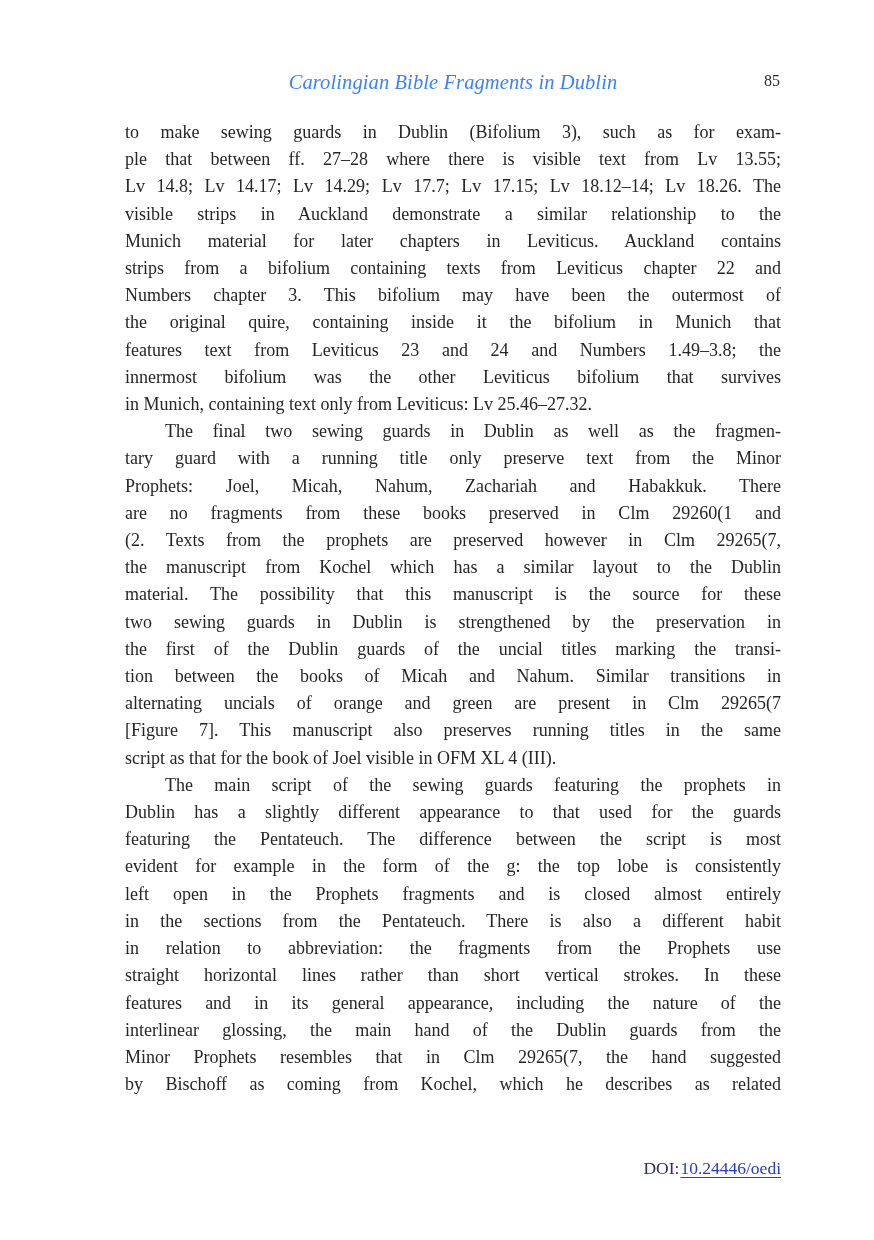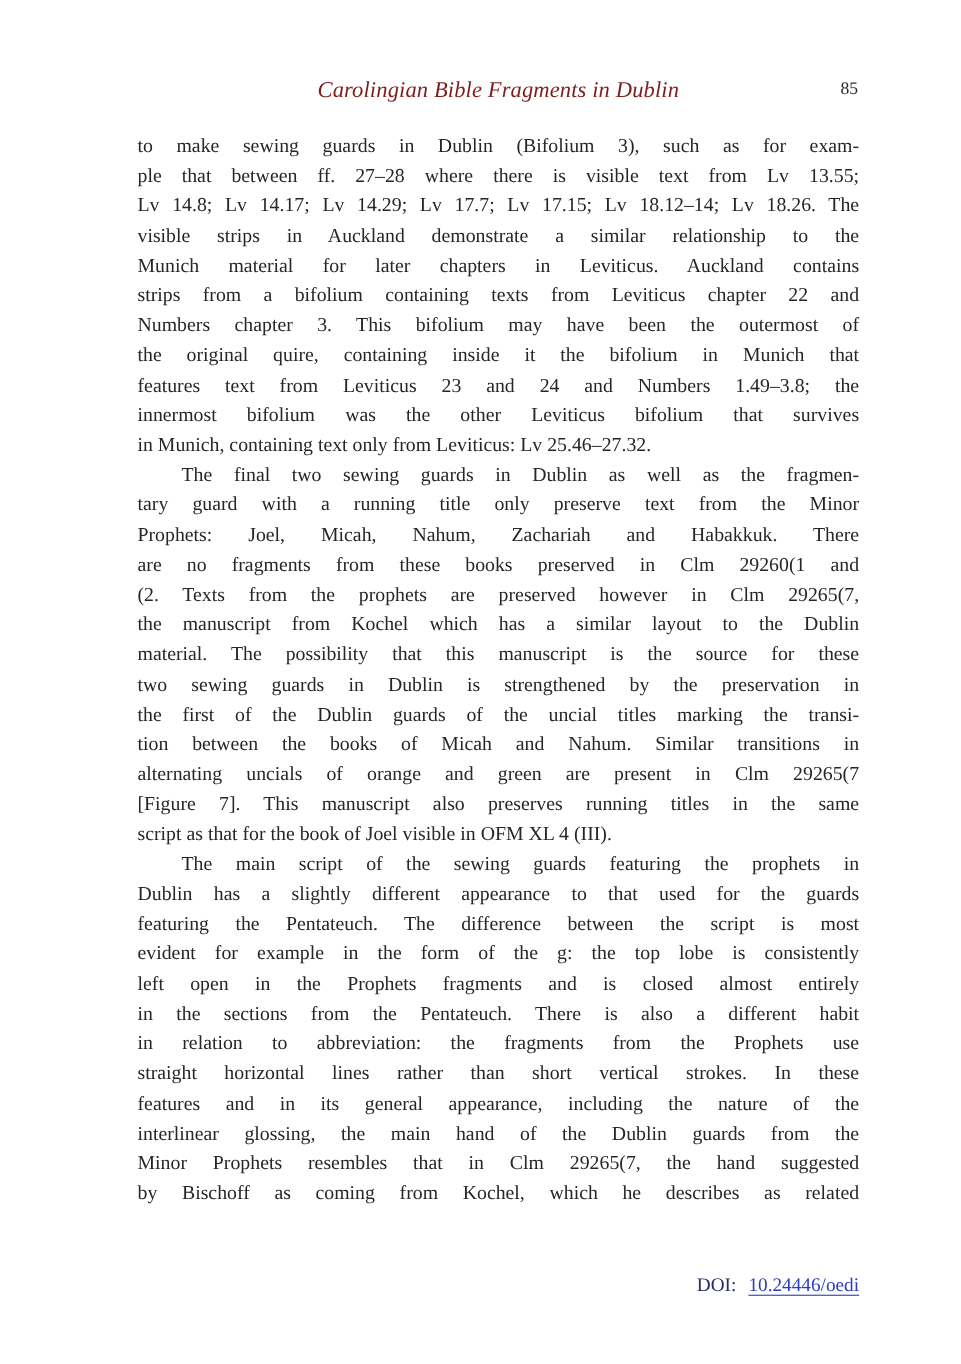--- a/index.html
+++ b/index.html
@@ -13,21 +13,21 @@
   }
   .column { position: absolute; left: 125px; width: 656px; }
 
   
   .running-head { top: 71px; height: 30px; }
   .running-title {
     display: block;
     text-align: center;
     font-style: italic;
     font-size: 20.5px;
-    color: #7f1d1d;
+    color: #3b82f6;
     letter-spacing: 0.1px;
   }
   .page-number {
     position: absolute;
     right: 1px;
     top: 1px;
     font-size: 16px;
     font-style: normal;
     color: #2a2a2a;
   }
@@ -56,21 +56,21 @@
     font-size: 17.5px;
   }
   .doi-label {
     color: #2b2b66;
   }
   .doi-link {
     color: #2b3cc4;
     text-decoration: underline;
     text-underline-offset: 3px;
     cursor: pointer;
-    margin-left: 11px;
+    margin-left: 1px;
   }
 </style>
 </head>
 <body>
 
 <div class="page">
 
   <header class="column running-head">
     <span class="running-title">Carolingian Bible Fragments in Dublin</span>
     <span class="page-number">85</span>

